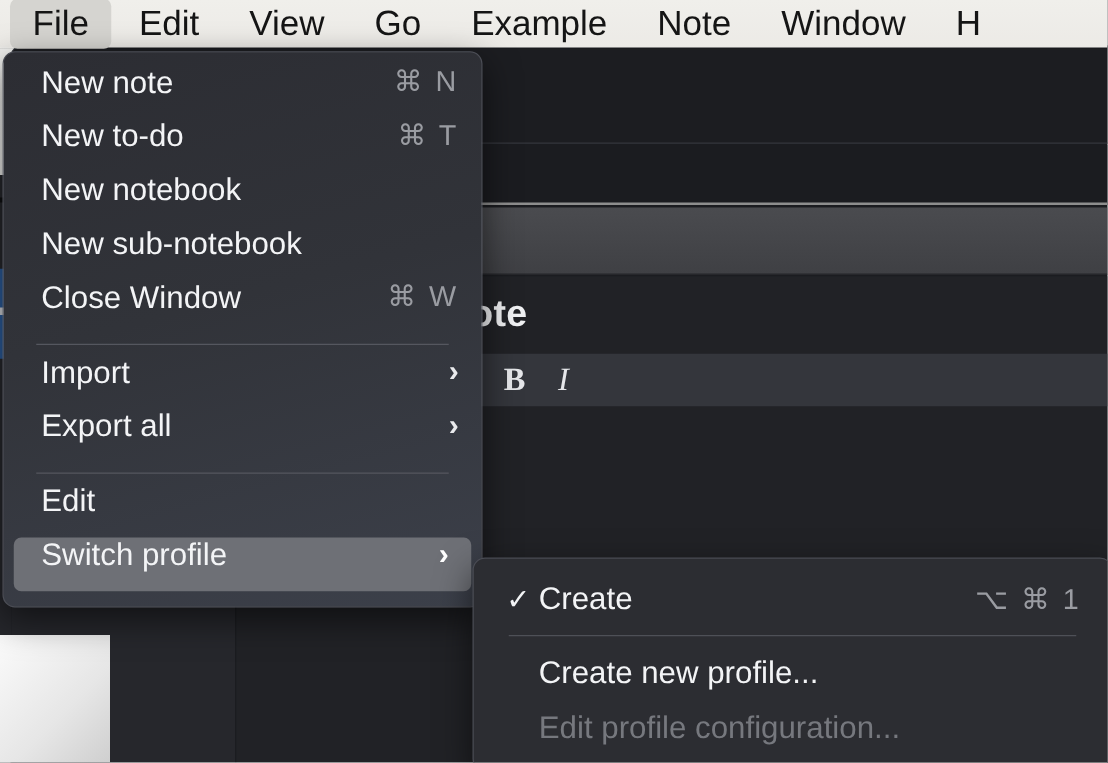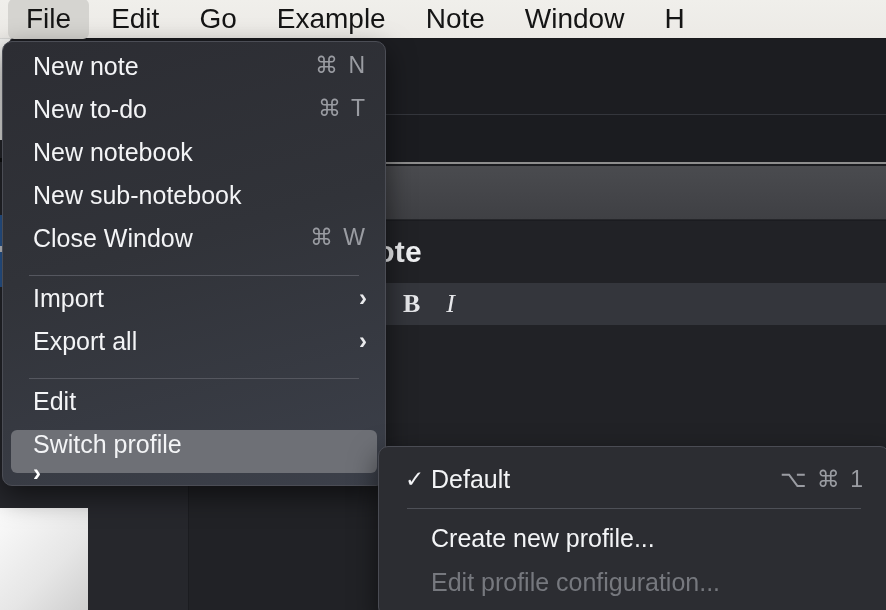--- a/index.html
+++ b/index.html
@@ -166,21 +166,20 @@
     height: 43px;
     display: flex; 
     padding: 0 18px 0 30px;
     color: #f3f4f6; font-size: 25px;
     white-space: nowrap;
   }
   .mi.highlight {
     background: #6e7076;
     margin: 0 8px; padding-left: 22px;
     border-radius: 6px;
-    flex-direction: column;
   }
   .mi .label { flex: 1; }
   .mi .short {
     color: #9a9ca2; font-size: 23px; letter-spacing: 2px;
   }
   .mi .chev { color: #e9eaec; font-size: 24px; font-weight: 600; }
   .mi.highlight .chev { color: #ffffff; }
   .msep { height: 1px; background: #55575f; margin: 8px 26px; }
 
   
@@ -289,20 +288,21 @@
   <div class="left-sliver">
     <div class="tick"></div>
     <div class="sel"></div>
     <div class="sel2"></div>
   </div>
   <div class="desktop-bottom-left"></div>
 
   <div class="menubar">
     <div class="menubar-item active">File</div>
     <div class="menubar-item">Edit</div>
+    <div class="menubar-item">View</div>
     <div class="menubar-item">Go</div>
     <div class="menubar-item">Example</div>
     <div class="menubar-item">Note</div>
     <div class="menubar-item">Window</div>
     <div class="menubar-item">H</div>
   </div>
 
   <div class="dropdown">
 
     <div class="mi">
@@ -349,21 +349,21 @@
     <div class="mi highlight">
       <span class="label">Switch profile</span>
       <span class="chev">›</span>
     </div>
   </div>
 
   <div class="submenu">
 
     <div class="smi">
       <span class="check">✓</span>
-      <span class="slabel">Default</span>
+      <span class="slabel">Create</span>
       <span class="sshort">⌥ ⌘ 1</span>
     </div>
 
     <div class="smsep"></div>
 
     <div class="smi">
       <span class="check"></span>
       <span class="slabel">Create new profile...</span>
     </div>
 

